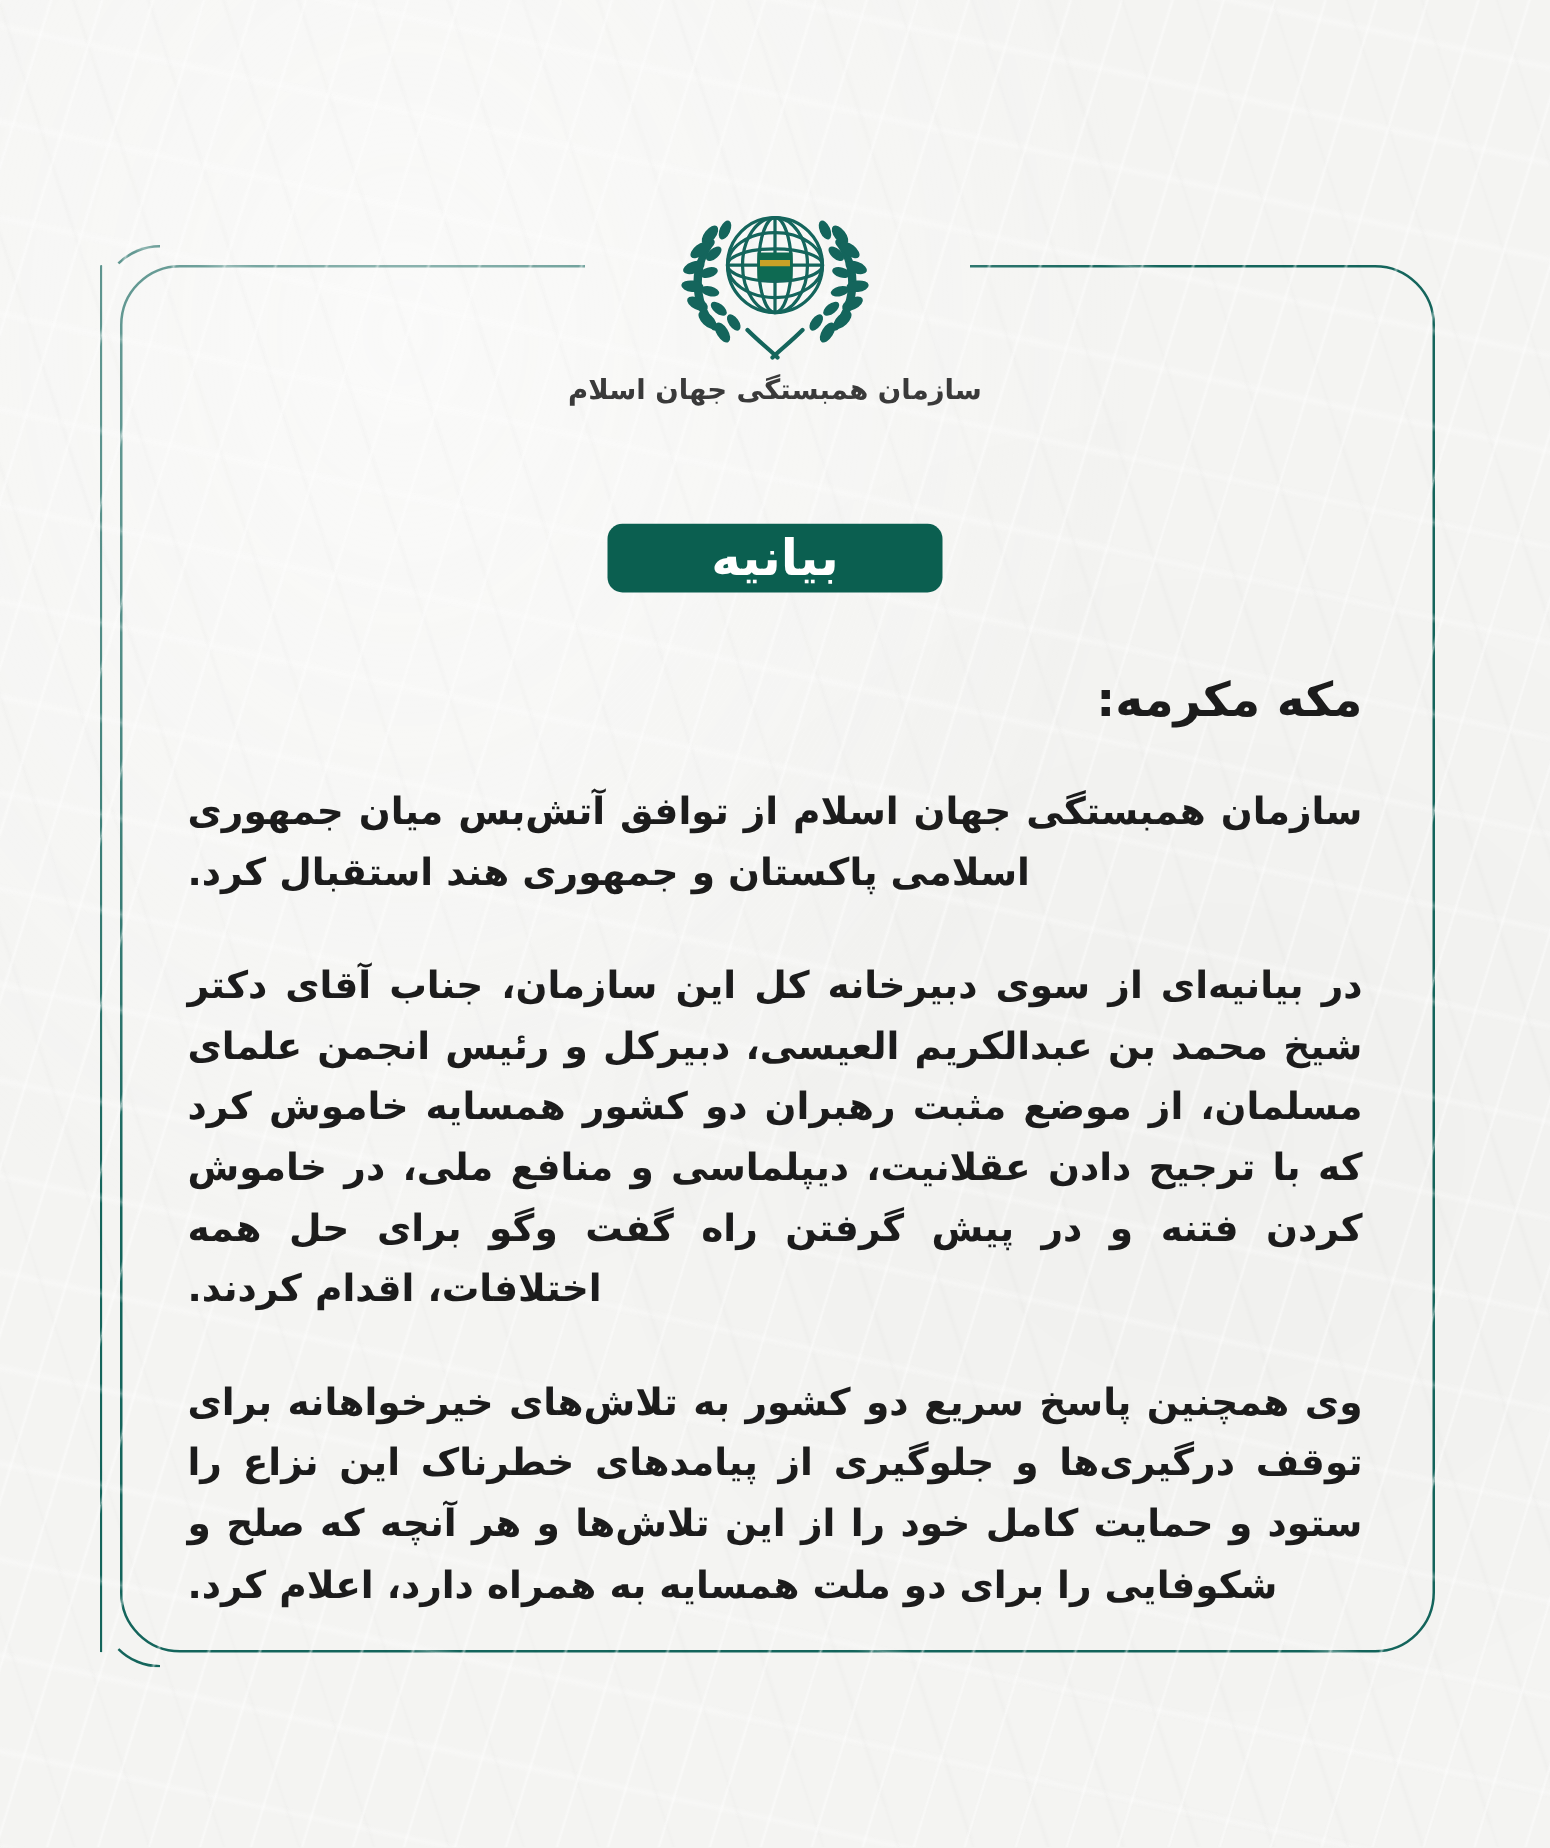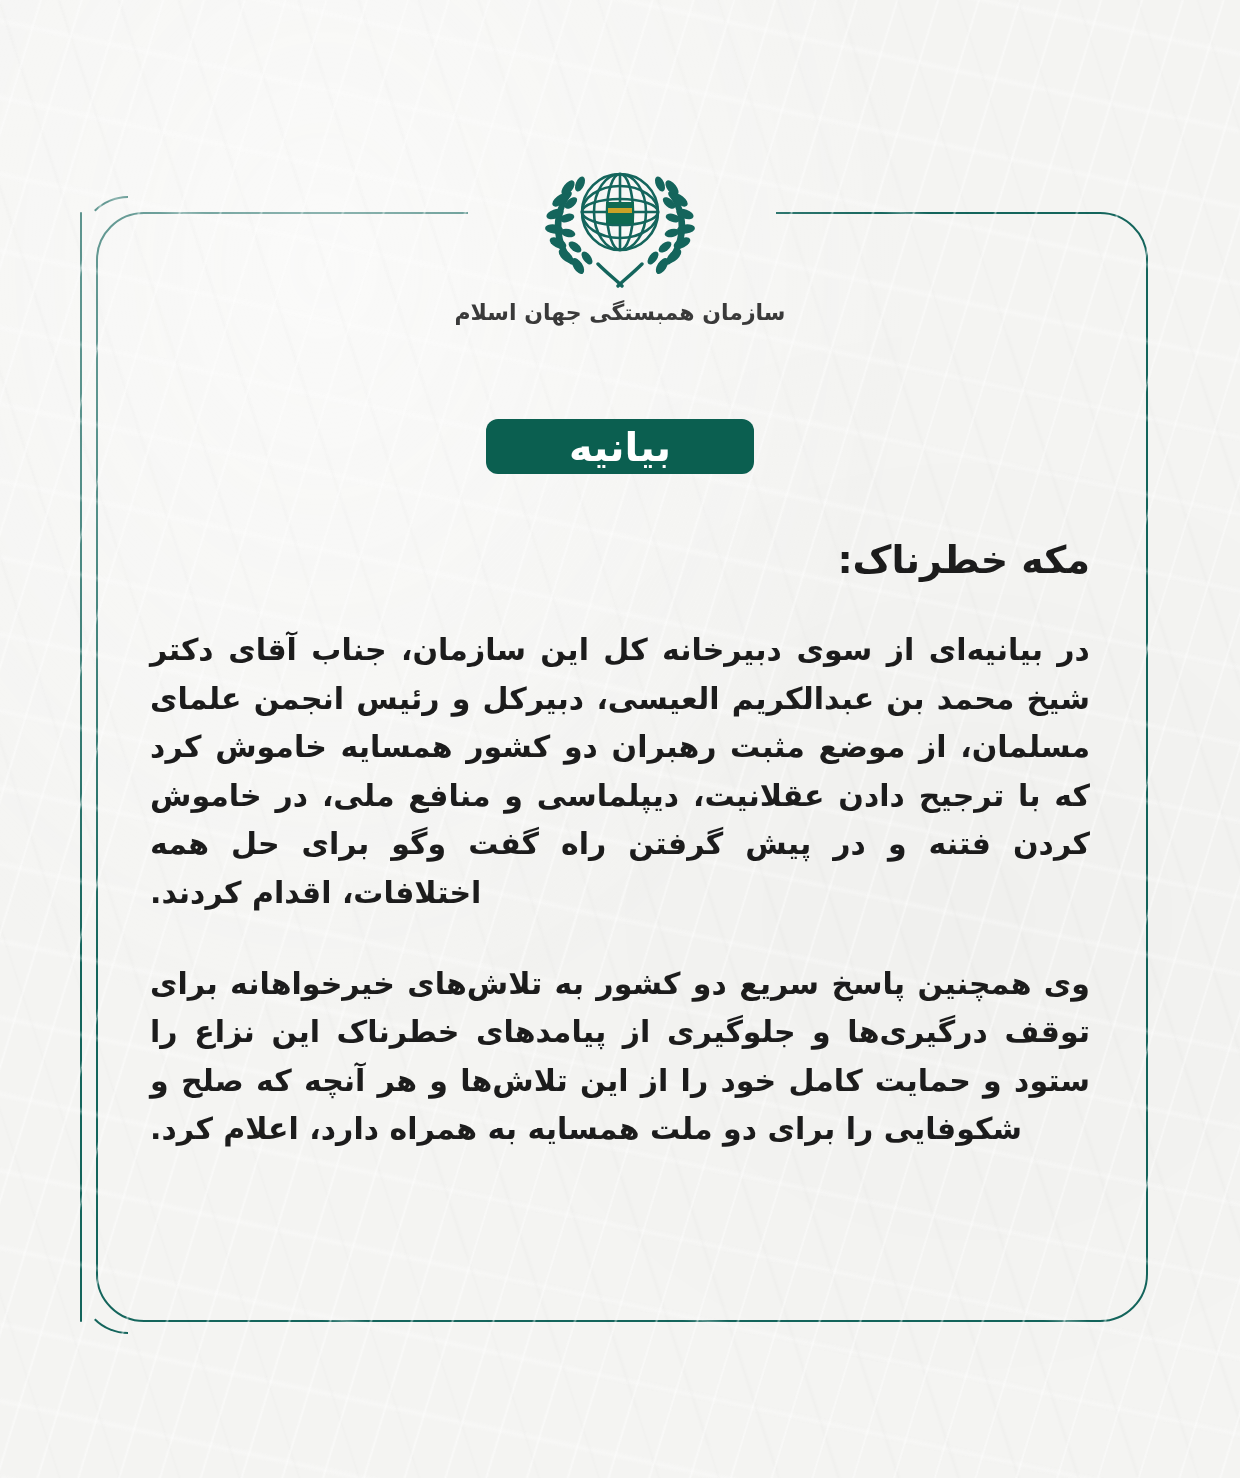--- a/index.html
+++ b/index.html
@@ -253,18 +253,19 @@
   </div>
 
   <div class="logo-script">
     <div class="logo-persian">سازمان همبستگی جهان اسلام</div>
   </div>
 
   <div class="badge">بیانیه</div>
 </div>
 
 <div class="content">
-  <div class="dateline">مکه خطرناک:</div>
+  <div class="dateline">مکه مکرمه:</div>
+  <p class="para">سازمان همبستگی جهان اسلام از توافق آتش‌بس میان جمهوری اسلامی پاکستان و جمهوری هند استقبال کرد.</p>
   <p class="para">در بیانیه‌ای از سوی دبیرخانه کل این سازمان، جناب آقای دکتر شیخ محمد بن عبدالکریم العیسی، دبیرکل و رئیس انجمن علمای مسلمان، از موضع مثبت رهبران دو کشور همسایه خاموش کرد که با ترجیح دادن عقلانیت، دیپلماسی و منافع ملی، در خاموش کردن فتنه و در پیش گرفتن راه گفت وگو برای حل همه اختلافات، اقدام کردند.</p>
   <p class="para">وی همچنین پاسخ سریع دو کشور به تلاش‌های خیرخواهانه برای توقف درگیری‌ها و جلوگیری از پیامدهای خطرناک این نزاع را ستود و حمایت کامل خود را از این تلاش‌ها و هر آنچه که صلح و شکوفایی را برای دو ملت همسایه به همراه دارد، اعلام کرد.</p>
 </div>
 
 <div class="paper-texture"></div>
 
 </body></html>

